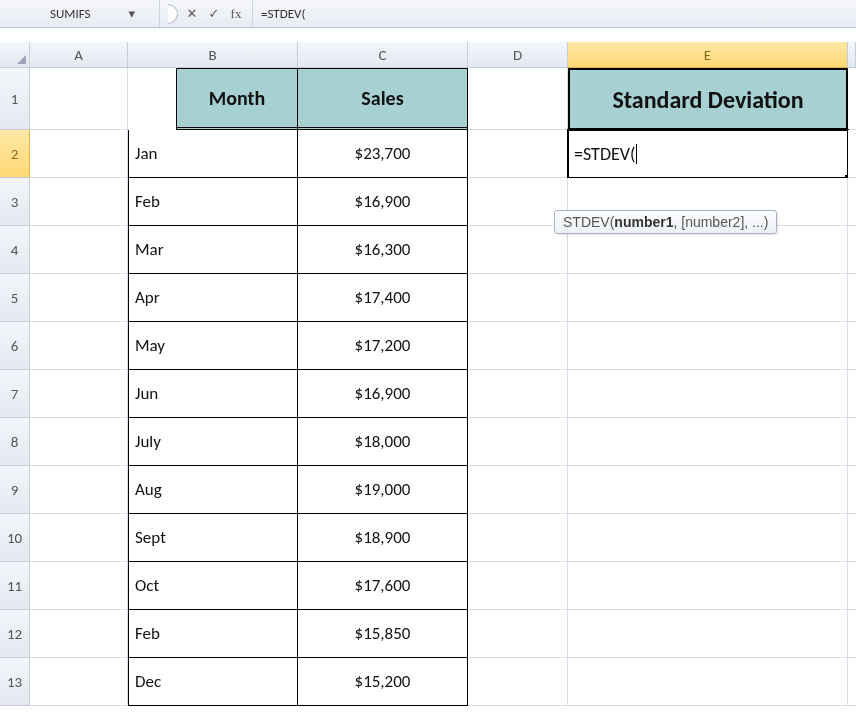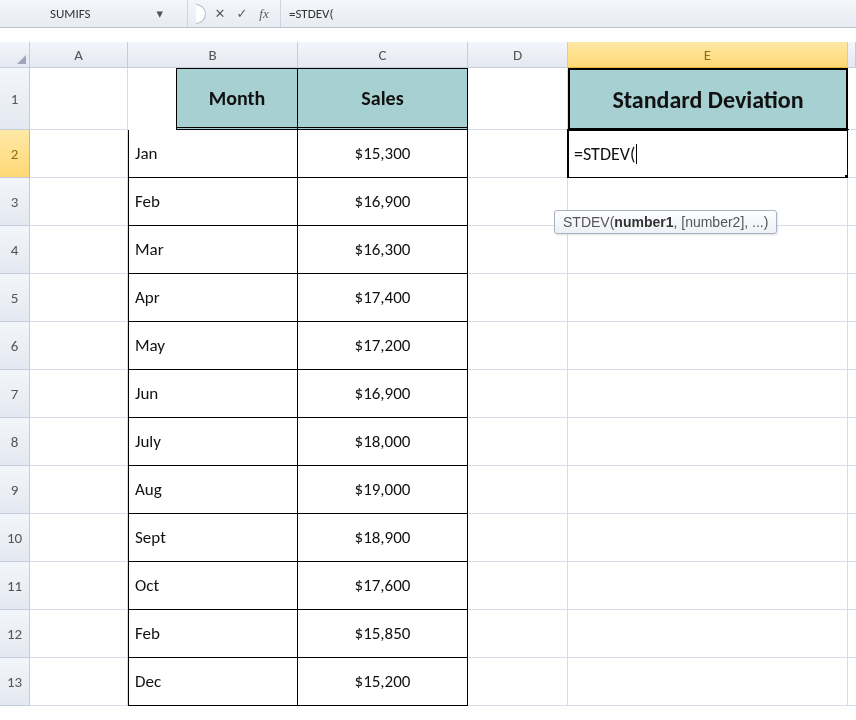--- a/index.html
+++ b/index.html
@@ -18,21 +18,21 @@
   .formula-bar {
     display: flex;
     align-items: center;
     height: 28px;
     background: linear-gradient(#F4F6FA, #E8EBF2);
     border-bottom: 1px solid #BBC3CF;
     font-size: 13px;
     color: #333;
   }
   .name-box {
-    width: 188px;
+    width: 160px;
     display: flex;
     align-items: center;
     padding: 0 24px 0 50px;
     border-right: 1px solid #cfd5df;
     height: 100%;
     gap: 20px;
   }
   .nb-name { flex: 1; }
   .nb-arrow { color: #555; }
   .fb-icons {
@@ -45,21 +45,21 @@
   }
   .fb-half-circle {
     width: 10px; height: 20px;
     border: 1px solid #B2BBC8;
     border-left: none;
     border-top-right-radius: 10px;
     border-bottom-right-radius: 10px;
     background:#fff;
   }
   .fb-icon { width:16px; text-align:center; color:#5b5b5b; }
-  .fx { font-style: italic; font-family: "Times New Roman", serif; color:#5b5b5b; }
+  .fx { font-family: "Times New Roman", serif; color:#5b5b5b; }
   .fb-text { padding-left: 8px; }
 
   
   .thin-gap { height: 14px; background:#fff; }
 
   
   .sheet {
     display: grid;
     grid-template-columns: 30px 98px 170px 170px 100px 280px 8px;
   }
@@ -219,21 +219,21 @@
     <div class="cell row-h1"></div>
     <div class="cell row-h1 teal-head bhead">Month</div>
     <div class="cell row-h1 teal-head chead">Sales</div>
     <div class="cell row-h1"></div>
     <div class="cell row-h1 teal-head e1head">Standard Deviation</div>
     <div class="cell row-h1"></div>
 
     <div class="rowhdr row-hn row-active">2</div>
     <div class="cell row-hn"></div>
     <div class="cell row-hn tbl-cell colB">Jan</div>
-    <div class="cell row-hn tbl-cell colC">$15,300</div>
+    <div class="cell row-hn tbl-cell colC">$23,700</div>
     <div class="cell row-hn"></div>
     <div class="cell row-hn editing">
       <span>=STDEV(</span>
         <span class="caret"></span>
       <span class="handle"></span>
     </div>
     <div class="cell row-hn"></div>
 
     <div class="rowhdr row-hn">3</div>
     <div class="cell row-hn"></div>

